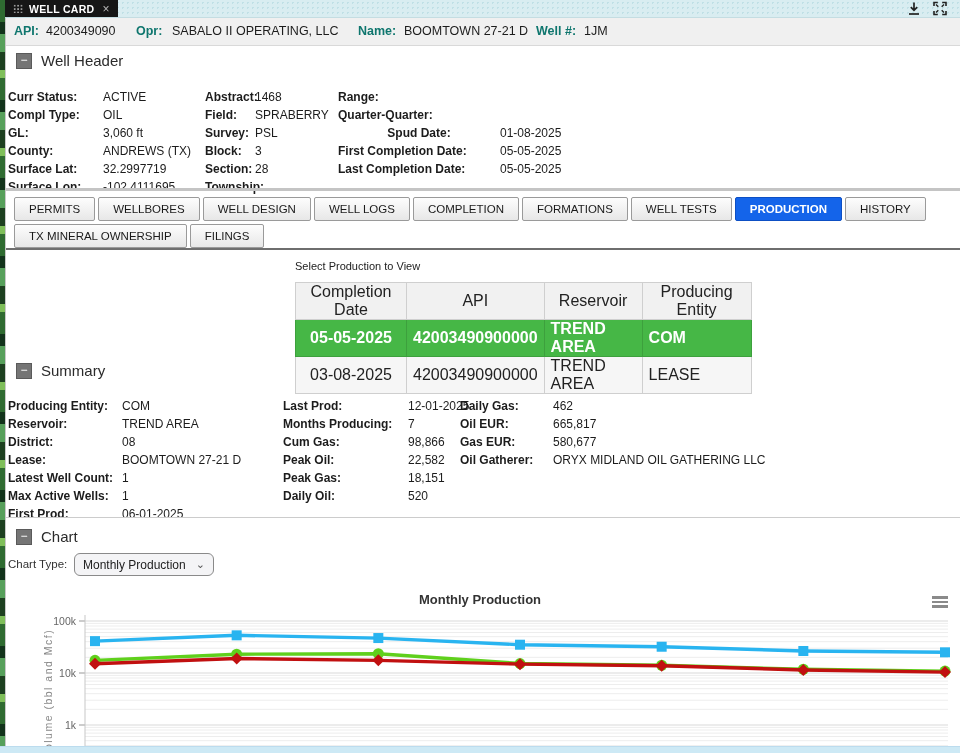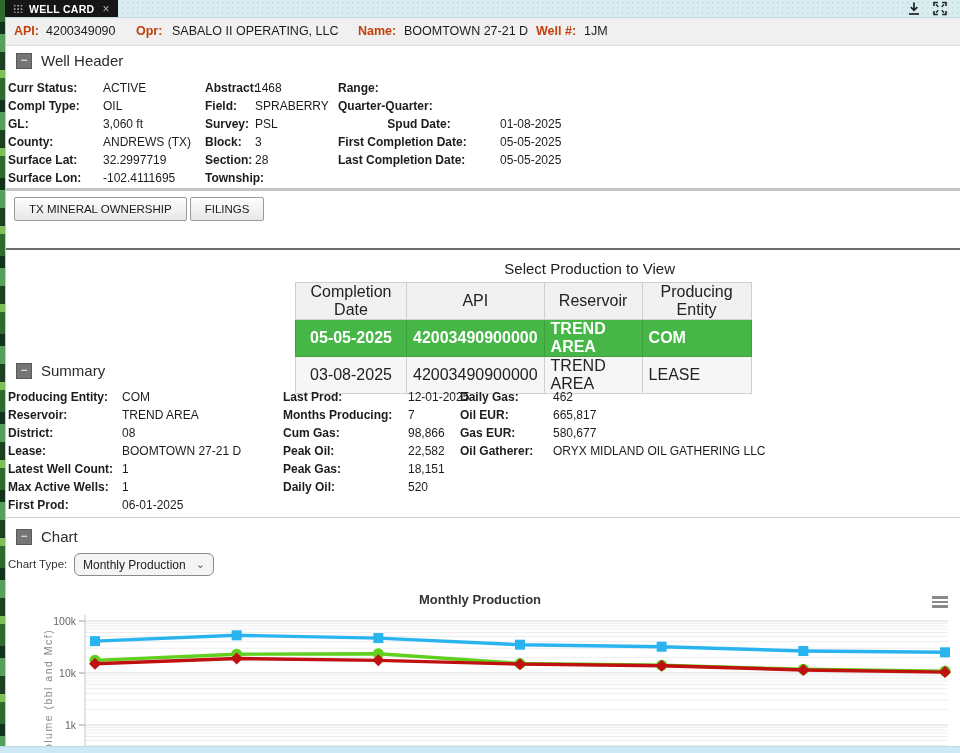--- a/index.html
+++ b/index.html
@@ -13,39 +13,39 @@
   .topbar{position:absolute;left:5px;top:0;right:0;height:17px;background-color:#d9edf1;
     background-image:radial-gradient(#c0e0e6 1px,transparent 1px);background-size:5px 5px;border-bottom:1px solid #c4dde2;}
   .wctab{position:absolute;left:0;top:0;height:17px;background:#161616;color:#fff;display:flex;align-items:center;padding:0 8px;gap:6px;cursor:pointer;}
   .gridic{width:10px;height:9px;background-image:radial-gradient(#9a9a9a 1px,transparent 1.1px);background-size:3.4px 3.4px;}
   .wctitle{font-size:10.5px;font-weight:bold;letter-spacing:.3px;white-space:nowrap;}
   .wcclose{color:#b5b5b5;font-size:12px;margin-left:2px;}
   .barix{position:absolute;top:1px;width:16px;height:15px;cursor:pointer;}
   .ic-dl{right:38px;} .ic-ex{right:12px;}
   
   .idbar{position:absolute;left:6px;right:0;top:18px;height:27px;background:#f0f0f0;border-bottom:1px solid #d9d9d9;font-size:12.5px;}
-  .idlbl{position:absolute;top:6px;font-weight:bold;color:#c2410c;white-space:nowrap;}
+  .idlbl{position:absolute;top:6px;font-weight:bold;color:#0f766e;white-space:nowrap;}
   .idval{position:absolute;top:6px;color:#1c1c1c;white-space:nowrap;}
   
   .sechead{position:absolute;display:flex;align-items:center;gap:9px;}
   .minusbtn{width:16px;height:16px;background:#757575;border:1px solid #5a5a5a;color:#fff;font-size:12px;line-height:13px;text-align:center;padding:0;cursor:pointer;}
   .sectitle{font-size:15px;color:#2b2b2b;}
   .frow{height:18px;line-height:18px;white-space:nowrap;font-size:12px;color:#1c1c1c;}
-  .flabel{display:inline-block;font-weight:bold;}
+  .flabel{display:inline-block;font-weight:bold;margin-top:9px;}
   .fcol{position:absolute;top:0;}
   .whbottom{position:absolute;left:6px;right:0;top:188px;height:3px;background:#c4c4c4;}
   
   .tabstrip{position:absolute;left:14px;top:197px;right:0;}
   .tabrow{display:flex;gap:3px;margin-bottom:3px;}
   .tab{font-family:"Liberation Sans",sans-serif;font-size:11.5px;color:#1a1a1a;padding:5px 14px;border:1px solid #9a9a9a;border-radius:2px;
     background:linear-gradient(#fdfdfd,#e7e7e7);cursor:pointer;white-space:nowrap;}
   .tab.active{color:#fff;font-weight:bold;border-color:#0d4fc4;}
   .tabline{position:absolute;left:6px;right:0;top:248px;height:2px;background:#6e6e6e;}
   
-  .prodtitle{position:absolute;left:295px;width:380px;top:260px;text-align:right;font-size:15px;color:#222;}
+  .prodtitle{position:absolute;left:295px;width:380px;top:260px;text-align:left;font-size:11px;color:#222;}
   .prodtable{position:absolute;left:295px;top:282px;border-collapse:collapse;font-size:16px;color:#222;}
   .prodtable th{font-weight:normal;background:#f1f1f1;border:1px solid #cfcfcf;height:22px;padding:0 6px;}
   .prodtable td{border:1px solid #cfcfcf;height:22px;padding:0 6px;}
   .prodtable td.c{text-align:center;} .prodtable td.l{text-align:left;}
   .prodtable tr{cursor:pointer;background:#fdfdfd;}
   .prodtable tr.alt{background:#f6f6f6;}
   .prodtable tr.sel td{color:#fff;font-weight:bold;border-color:#3da03d;}
   .divider{position:absolute;left:6px;right:0;top:517px;height:1px;background:#cccccc;}
   
   .ctlabel{position:absolute;left:8px;top:558px;font-size:11.5px;color:#333;}
@@ -119,20 +119,31 @@
         <div class="frow"><span class="flabel" style="width: 162px;">Range:</span><span class="fvalue"></span></div>
         <div class="frow"><span class="flabel" style="width: 162px;">Quarter-Quarter:</span><span class="fvalue"></span></div>
         <div class="frow"><span class="flabel" style="width: 162px; text-align: center;">Spud Date:</span><span class="fvalue">01-08-2025</span></div>
         <div class="frow"><span class="flabel" style="width: 162px;">First Completion Date:</span><span class="fvalue">05-05-2025</span></div>
         <div class="frow"><span class="flabel" style="width: 162px;">Last Completion Date:</span><span class="fvalue">05-05-2025</span></div>
       </div>
     </div>
   <div class="whbottom"></div>
 
   <div class="tabstrip" id="tabstrip">
+      <div class="tabrow">
+        <button class="tab">PERMITS</button>
+        <button class="tab">WELLBORES</button>
+        <button class="tab">WELL DESIGN</button>
+        <button class="tab">WELL LOGS</button>
+        <button class="tab">COMPLETION</button>
+        <button class="tab">FORMATIONS</button>
+        <button class="tab">WELL TESTS</button>
+        <button class="tab active" style="background: rgb(20, 100, 234);">PRODUCTION</button>
+        <button class="tab">HISTORY</button>
+      </div>
       <div class="tabrow">
         <button class="tab">TX MINERAL OWNERSHIP</button>
         <button class="tab">FILINGS</button>
       </div>
     </div>
   <div class="tabline"></div>
 
   <div class="prodtitle">Select Production to View</div>
   <table class="prodtable" id="prod-table">
       <thead>

